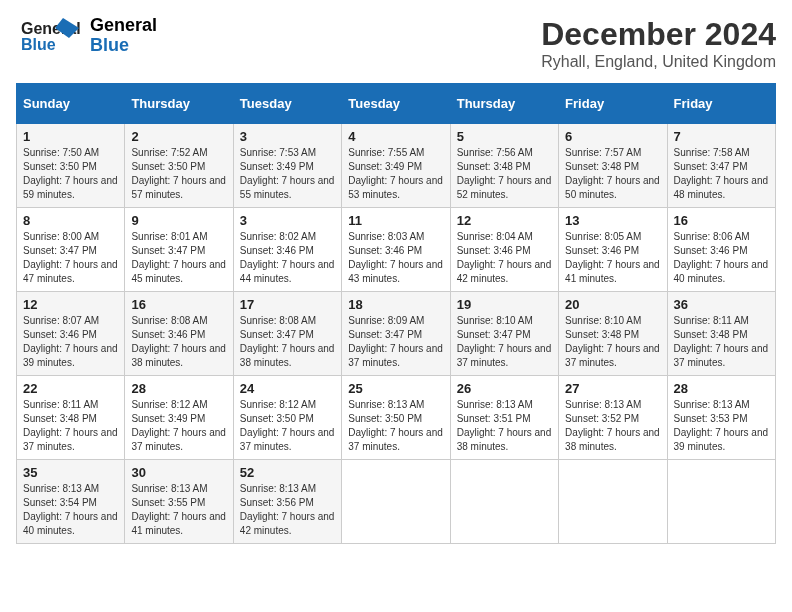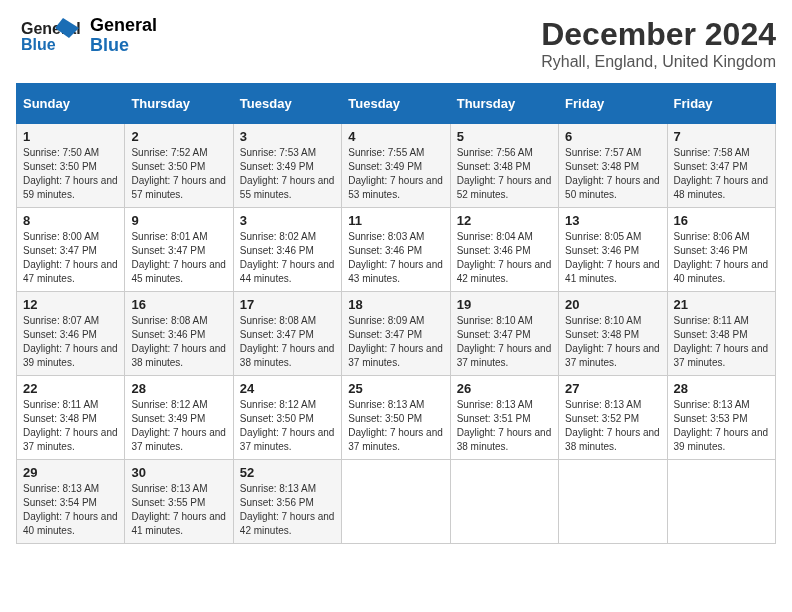--- a/index.html
+++ b/index.html
@@ -162,41 +162,41 @@
         <td><span class="day-num">16</span>
 <span class="day-detail">Sunrise: 8:08 AM<br>Sunset: 3:46 PM<br>Daylight: 7 hours and 38 minutes.</span></td>
         <td><span class="day-num">17</span>
 <span class="day-detail">Sunrise: 8:08 AM<br>Sunset: 3:47 PM<br>Daylight: 7 hours and 38 minutes.</span></td>
         <td><span class="day-num">18</span>
 <span class="day-detail">Sunrise: 8:09 AM<br>Sunset: 3:47 PM<br>Daylight: 7 hours and 37 minutes.</span></td>
         <td><span class="day-num">19</span>
 <span class="day-detail">Sunrise: 8:10 AM<br>Sunset: 3:47 PM<br>Daylight: 7 hours and 37 minutes.</span></td>
         <td><span class="day-num">20</span>
 <span class="day-detail">Sunrise: 8:10 AM<br>Sunset: 3:48 PM<br>Daylight: 7 hours and 37 minutes.</span></td>
-        <td><span class="day-num">21</span>
+        <td><span class="day-num">36</span>
 <span class="day-detail">Sunrise: 8:11 AM<br>Sunset: 3:48 PM<br>Daylight: 7 hours and 37 minutes.</span></td>
       </tr>
       <tr>
         <td><span class="day-num">22</span>
 <span class="day-detail">Sunrise: 8:11 AM<br>Sunset: 3:48 PM<br>Daylight: 7 hours and 37 minutes.</span></td>
         <td><span class="day-num">28</span>
 <span class="day-detail">Sunrise: 8:12 AM<br>Sunset: 3:49 PM<br>Daylight: 7 hours and 37 minutes.</span></td>
         <td><span class="day-num">24</span>
 <span class="day-detail">Sunrise: 8:12 AM<br>Sunset: 3:50 PM<br>Daylight: 7 hours and 37 minutes.</span></td>
         <td><span class="day-num">25</span>
 <span class="day-detail">Sunrise: 8:13 AM<br>Sunset: 3:50 PM<br>Daylight: 7 hours and 37 minutes.</span></td>
         <td><span class="day-num">26</span>
 <span class="day-detail">Sunrise: 8:13 AM<br>Sunset: 3:51 PM<br>Daylight: 7 hours and 38 minutes.</span></td>
         <td><span class="day-num">27</span>
 <span class="day-detail">Sunrise: 8:13 AM<br>Sunset: 3:52 PM<br>Daylight: 7 hours and 38 minutes.</span></td>
         <td><span class="day-num">28</span>
 <span class="day-detail">Sunrise: 8:13 AM<br>Sunset: 3:53 PM<br>Daylight: 7 hours and 39 minutes.</span></td>
       </tr>
       <tr>
-        <td><span class="day-num">29</span>
+        <td><span class="day-num">35</span>
 <span class="day-detail">Sunrise: 8:13 AM<br>Sunset: 3:54 PM<br>Daylight: 7 hours and 40 minutes.</span></td>
         <td><span class="day-num">30</span>
 <span class="day-detail">Sunrise: 8:13 AM<br>Sunset: 3:55 PM<br>Daylight: 7 hours and 41 minutes.</span></td>
         <td><span class="day-num">52</span>
 <span class="day-detail">Sunrise: 8:13 AM<br>Sunset: 3:56 PM<br>Daylight: 7 hours and 42 minutes.</span></td>
         <td class="empty-cell"></td>
         <td class="empty-cell"></td>
         <td class="empty-cell"></td>
         <td class="empty-cell"></td>
       </tr>

